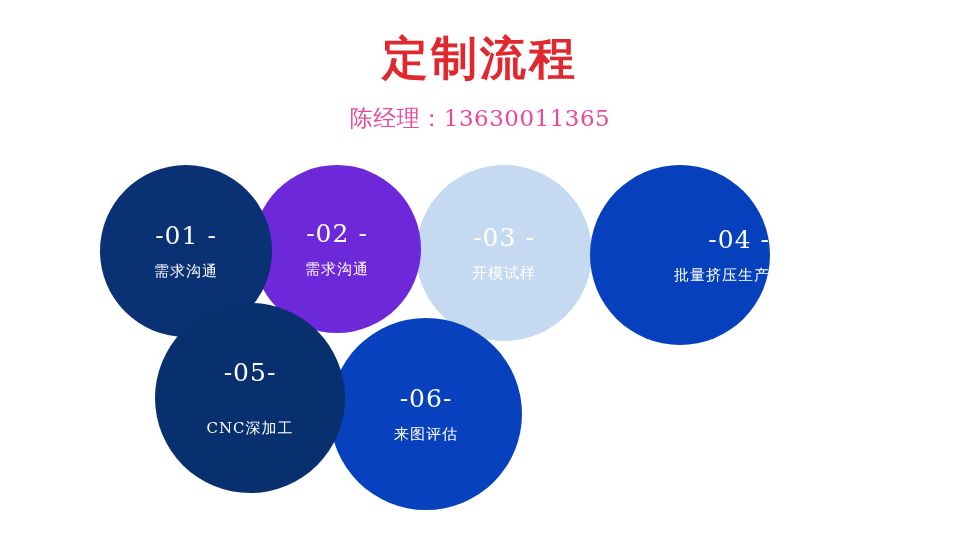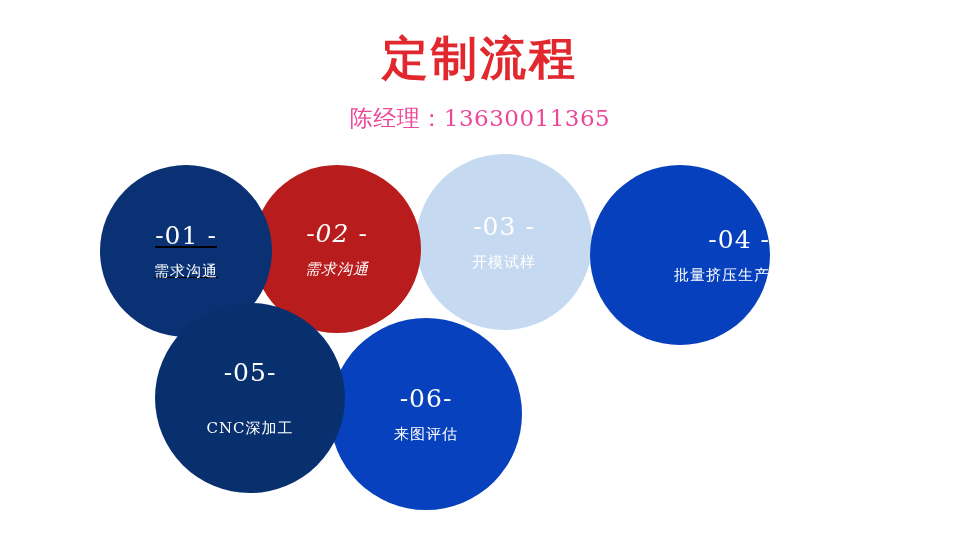--- a/index.html
+++ b/index.html
@@ -112,21 +112,21 @@
     white-space: nowrap;
   }
 
   
   .row-top  { }
   .row-bot  { }
 
   
   #step-01 { left: 100px; top: 165px; width: 172px;  height: 172px; }
   #step-02 { left: 253px; top: 165px; width: 168px;  height: 168px; }
-  #step-03 { left: 416px; top: 154px; width: 176px;  height: 176px; justify-content: center; }
+  #step-03 { left: 416px; top: 165px; width: 176px;  height: 176px; justify-content: center; }
   #step-04 { left: 590px; top: 165px; width: 180px;  height: 180px; }
 
   #step-05 { left: 155px; top: 303px; width: 190px;  height: 190px; }
   #step-06 { left: 330px; top: 318px; width: 192px;  height: 192px; }
   #step-07 { left: 519px; top: 318px; width: 192px;  height: 192px; }
 
   
   #step-03 { z-index: 3; }
   #step-02 { z-index: 4; }
   #step-04 { z-index: 5; }
@@ -140,26 +140,26 @@
 
 <div id="slide" style="background: rgb(255, 255, 255);">
 
   <div id="header">
     <h1 id="page-title" style="color: rgb(224, 40, 46);">定制流程</h1>
     <p id="page-subtitle" style="color: #ec4899;">陈经理：13630011365</p>
   </div>
 
   <div id="cluster">
 
-    <div id="step-01" class="step row-top" style="background-color: rgb(10, 49, 115); text-decoration: underline;">
+    <div id="step-01" class="step row-top" style="background-color: rgb(10, 49, 115);">
       <span class="step-number" style="color: rgb(255, 255, 255);">-01 -</span>
       <span class="step-label" style="color: rgb(255, 255, 255);">需求沟通</span>
     </div>
 
-    <div id="step-02" class="step row-top" style="background-color: #b91c1c; font-style: italic;">
+    <div id="step-02" class="step row-top" style="background-color: #6d28d9;">
       <span class="step-number" style="color: rgb(255, 255, 255);">-02 -</span>
       <span class="step-label" style="color: rgb(255, 255, 255);">需求沟通</span>
     </div>
 
     <div id="step-03" class="step row-top" style="background-color: rgb(197, 218, 240);">
       <span class="step-number" style="color: rgb(255, 255, 255);">-03 -</span>
       <span class="step-label" style="color: rgb(255, 255, 255);">开模试样</span>
     </div>
 
     <div id="step-04" class="step row-top" style="background-color: rgb(6, 64, 189); align-items: flex-end;">

